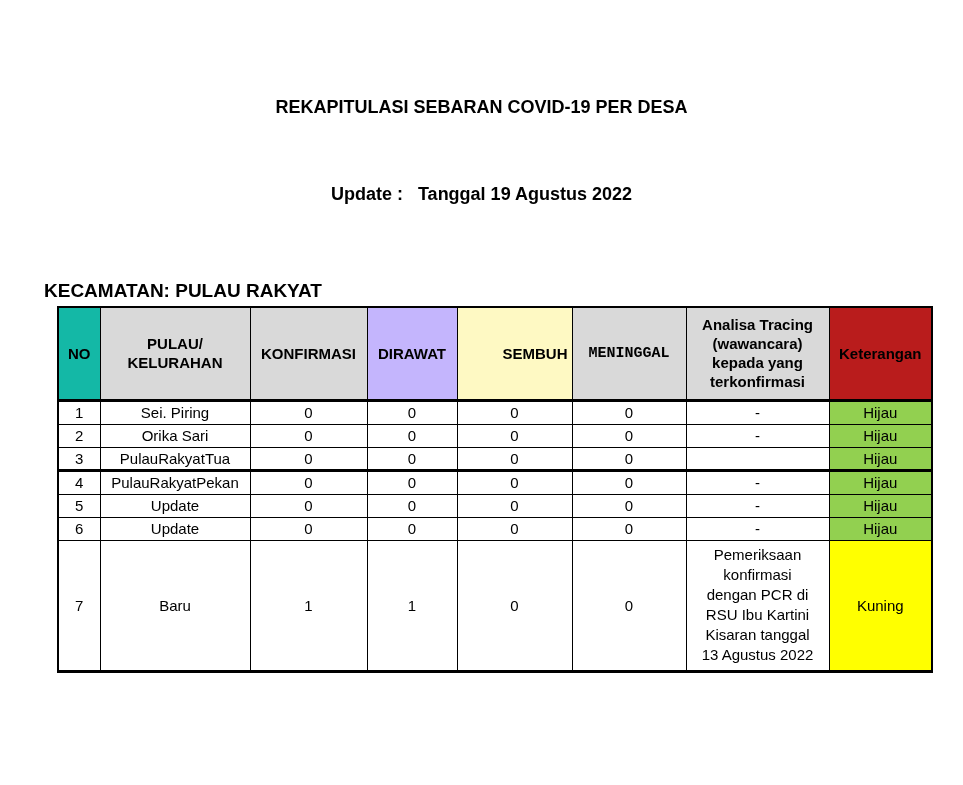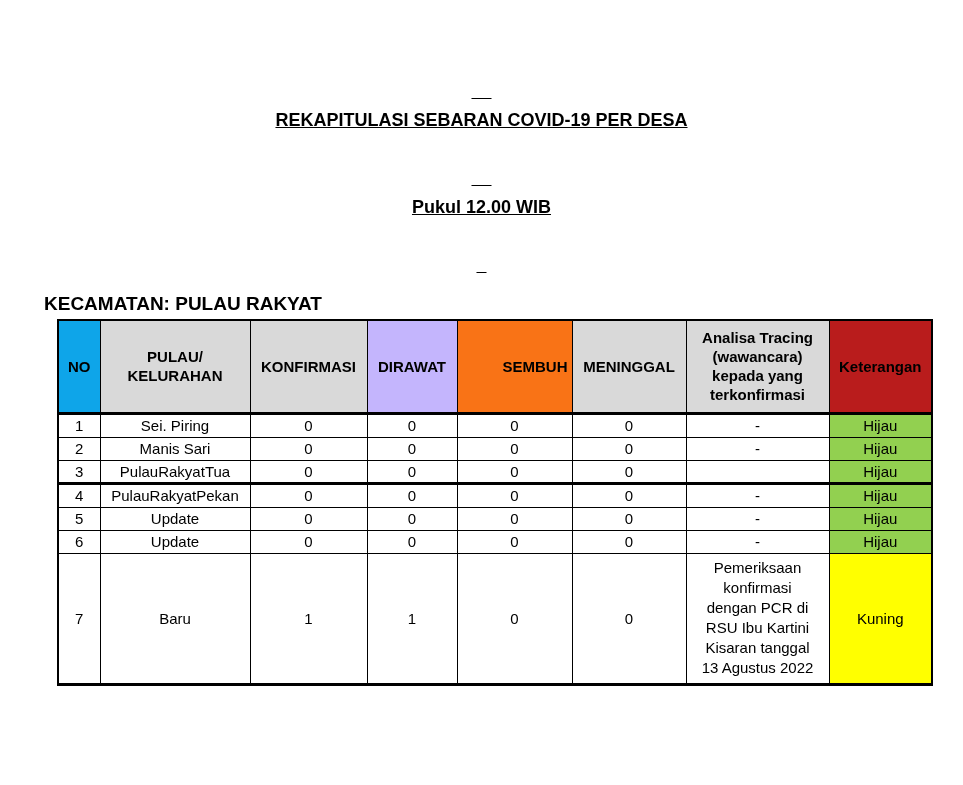--- a/index.html
+++ b/index.html
@@ -10,27 +10,26 @@
     color: #000000;
   }
   .page {
     position: relative;
     width: 963px;
     height: 785px;
     background: #ffffff;
     overflow: hidden;
   }
   .title-block {
-    padding-top: 48px;
+    padding-top: 35px;
     text-align: center;
     font-weight: bold;
     font-size: 18px;
     line-height: 29px;
     white-space: pre;
-    text-decoration: underline;
   }
   .section-label {
     margin: 13px 0 4px 44px;
     font-weight: bold;
     font-size: 19px;
   }
   table.covid {
     border-collapse: collapse;
     margin-left: 57px;
     table-layout: fixed;
@@ -68,66 +67,66 @@
   tr.h-sm  { height: 23px; }
   tr.h-big { height: 131px; }
 </style>
 </head>
 <body>
 
 <div class="page">
 
   <div class="title-block">
     <div>REKAPITULASI SEBARAN COVID-19 PER DESA</div>
-    <div>Pukul 12.00 WIB</div>
+    <div>Update :   Tanggal 19 Agustus 2022</div>
   </div>
 
   <div class="section-label">KECAMATAN: PULAU RAKYAT</div>
 
   <table class="covid">
     <colgroup>
       <col style="width:42px">
         <col style="width:150px">
         <col style="width:117px">
         <col style="width:90px">
       <col style="width:88px">
         <col style="width:114px">
         <col style="width:143px">
         <col style="width:103px">
     </colgroup>
     <thead>
       <tr class="h-header thick-bottom">
-        <th style="background-color: #0ea5e9; margin-top: 34px;">NO</th>
+        <th style="background-color: #14b8a6; margin-top: 34px;">NO</th>
         <th class="pre-line" style="background-color: rgb(217, 217, 217);">PULAU/
 KELURAHAN</th>
         <th style="background-color: rgb(217, 217, 217);">KONFIRMASI</th>
         <th style="background-color: #c4b5fd;">DIRAWAT</th>
-        <th style="background-color: #f97316; padding-left: 45px;">SEMBUH</th>
-        <th style="background-color: rgb(217, 217, 217);">MENINGGAL</th>
+        <th style="background-color: #fef9c3; padding-left: 45px;">SEMBUH</th>
+        <th style="background-color: rgb(217, 217, 217); font-family: Liberation Mono, monospace;">MENINGGAL</th>
         <th class="pre-line" style="background-color: rgb(217, 217, 217);">Analisa Tracing
 (wawancara)
 kepada yang
 terkonfirmasi</th>
         <th style="background-color: #b91c1c;">Keterangan</th>
       </tr>
     </thead>
     <tbody>
       <tr class="h-sm">
         <td>1</td>
         <td class="desa-cell">Sei. Piring</td>
         <td>0</td>
         <td>0</td>
         <td>0</td>
         <td>0</td>
         <td class="tracing-cell">-</td>
         <td style="background-color: rgb(146, 208, 80);">Hijau</td>
       </tr>
       <tr class="h-sm">
         <td>2</td>
-        <td class="desa-cell">Manis Sari</td>
+        <td class="desa-cell">Orika Sari</td>
         <td>0</td>
         <td>0</td>
         <td>0</td>
         <td>0</td>
         <td class="tracing-cell">-</td>
         <td style="background-color: rgb(146, 208, 80);">Hijau</td>
       </tr>
       <tr class="h-sm thick-bottom">
         <td>3</td>
         <td class="desa-cell">PulauRakyatTua</td>

